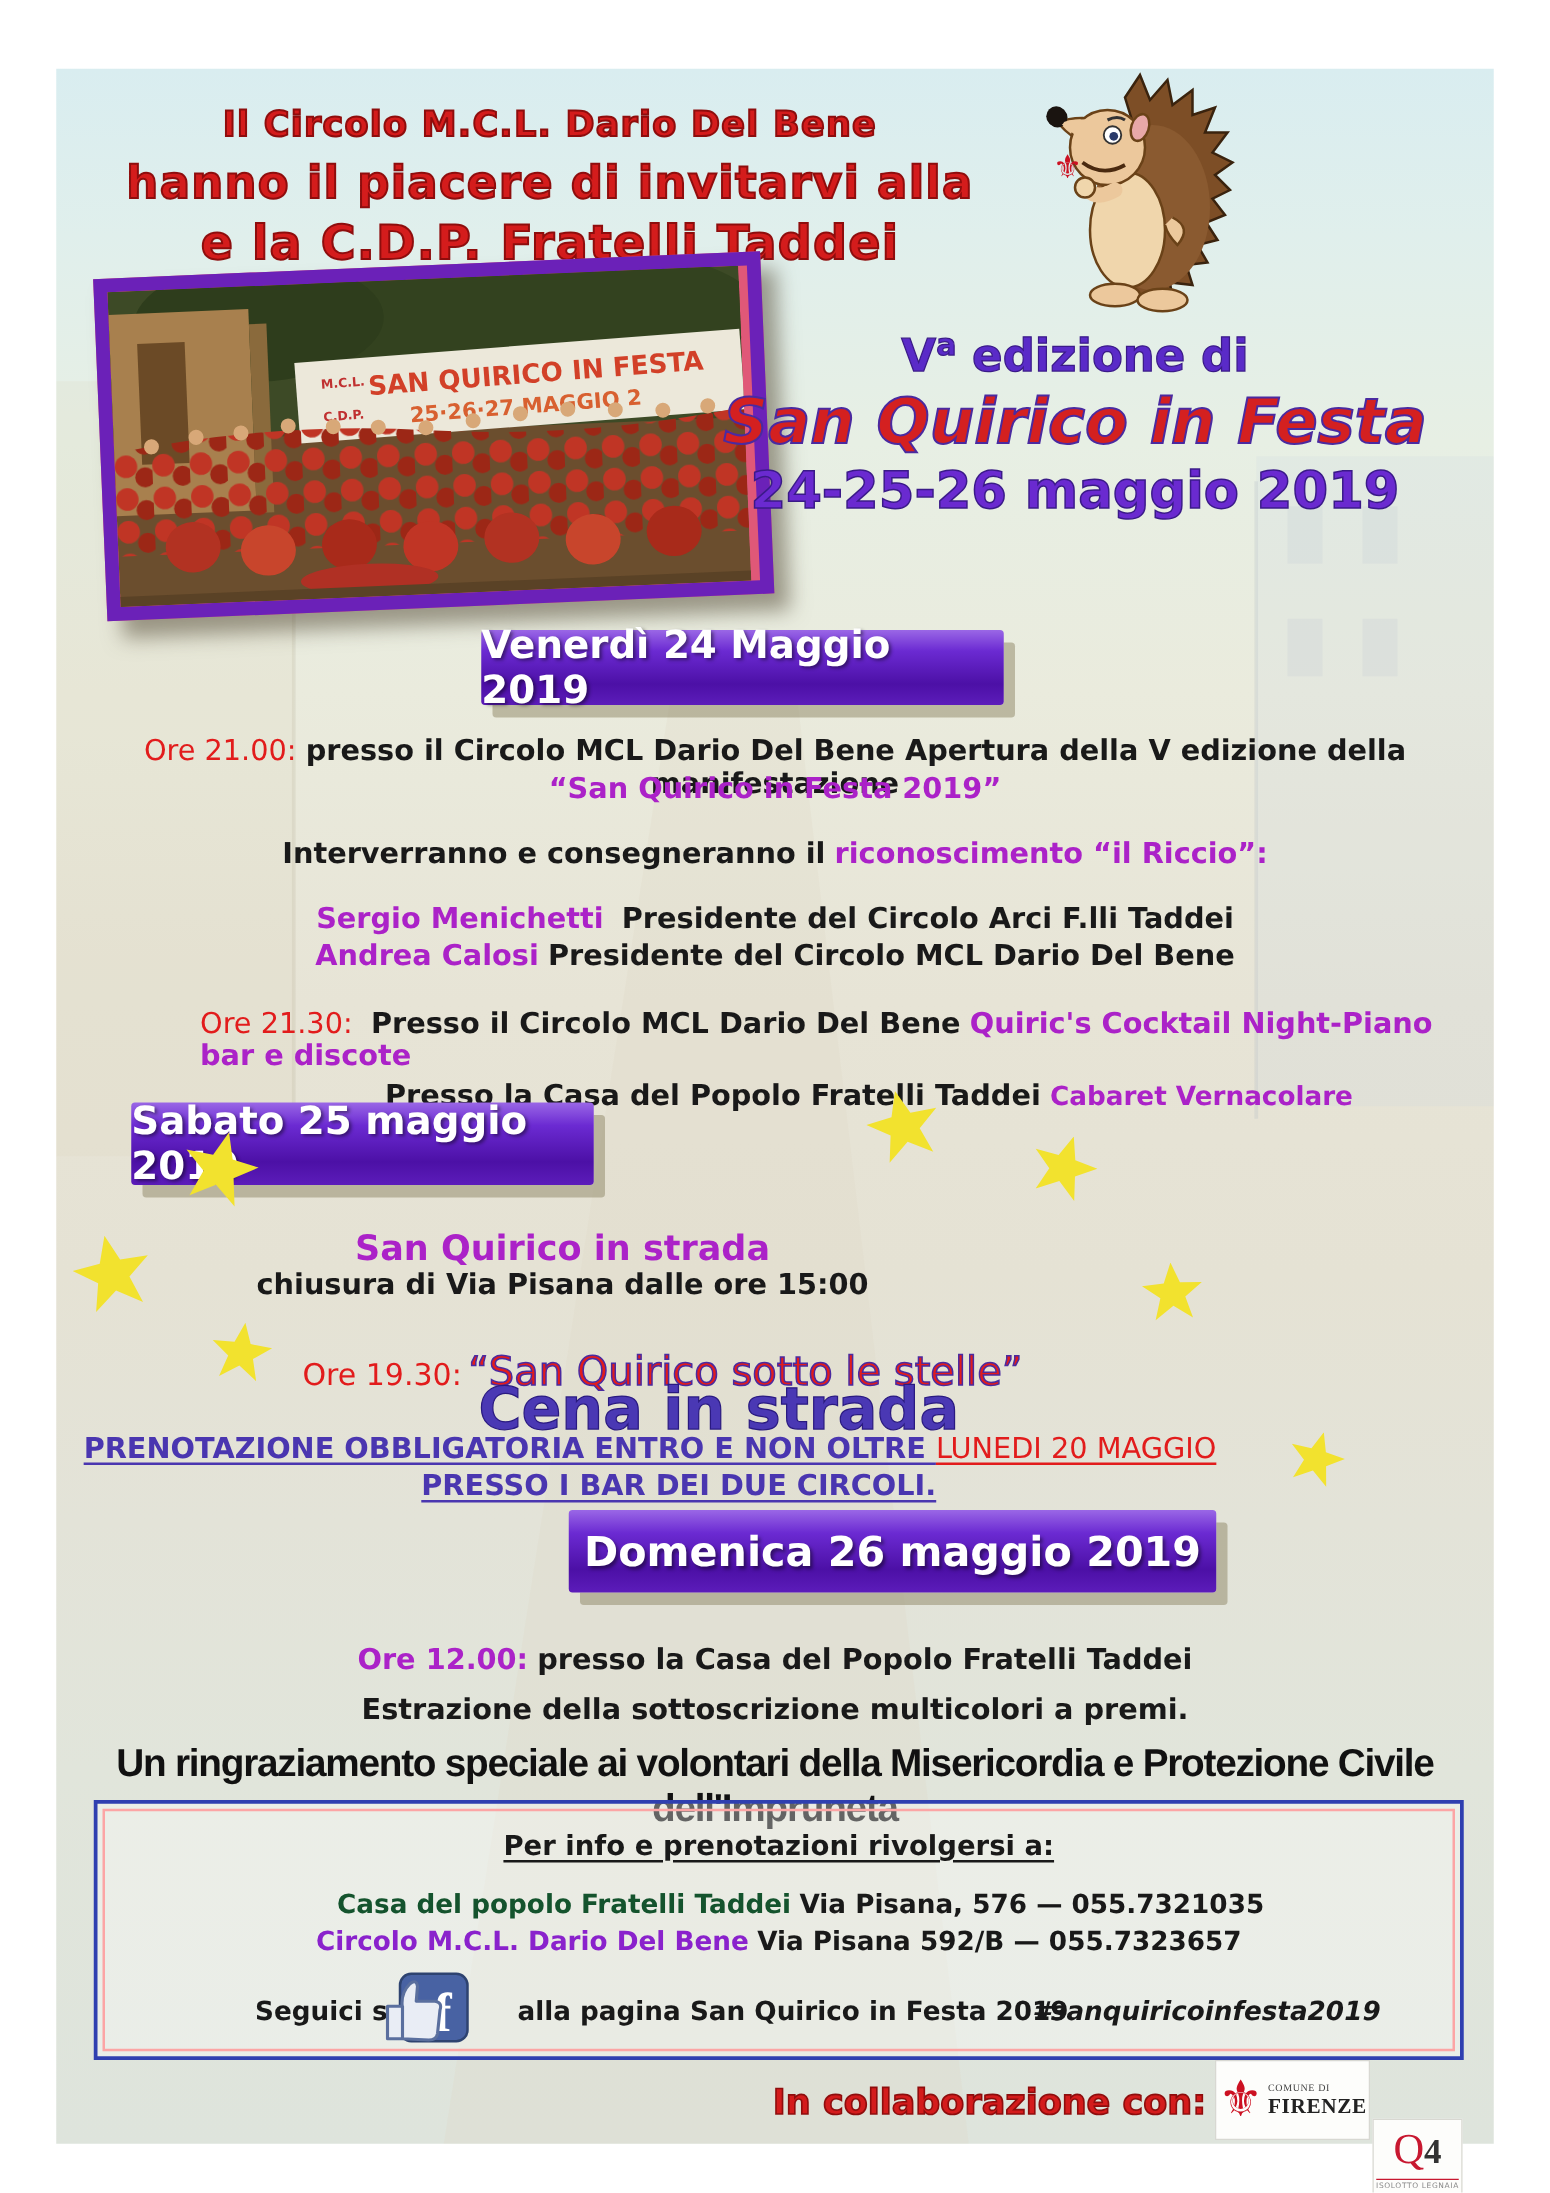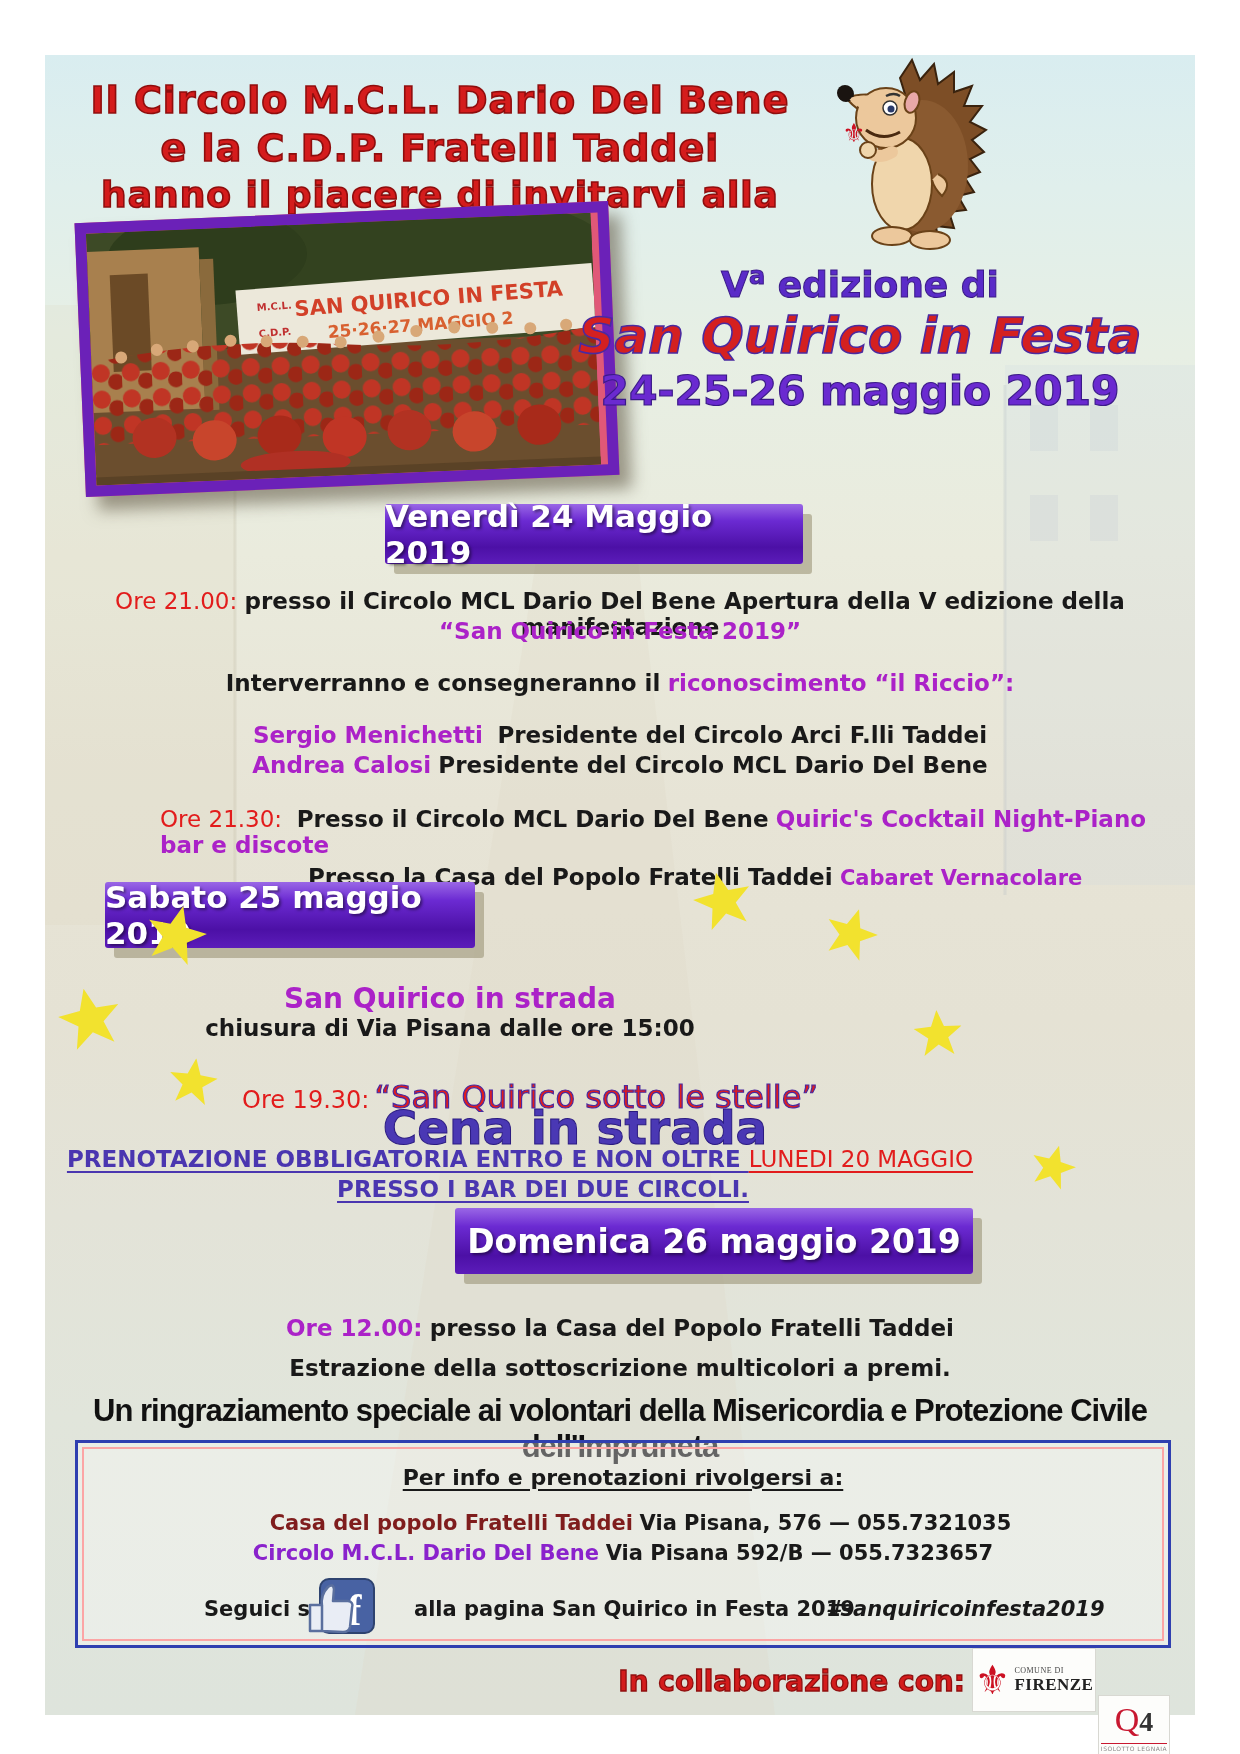--- a/index.html
+++ b/index.html
@@ -58,23 +58,23 @@
     <rect x="985" y="350" width="28" height="46" fill="#b9c4d4" opacity="0.5"></rect>
     <rect x="1045" y="350" width="28" height="46" fill="#b9c4d4" opacity="0.5"></rect>
     <rect x="985" y="440" width="28" height="46" fill="#b9c4d4" opacity="0.5"></rect>
     <rect x="1045" y="440" width="28" height="46" fill="#b9c4d4" opacity="0.5"></rect>
     <line x1="190" y1="280" x2="190" y2="860" stroke="#b8b098" stroke-width="3" opacity="0.5"></line>
     <line x1="960" y1="330" x2="960" y2="840" stroke="#aab4c2" stroke-width="3" opacity="0.5"></line>
   </svg>
 </div>
 
 <div class="abs" style="left:70px;top:76px;width:740px;">
-  <div class="hdr-line" style="font-size:38px;line-height:48px;">Il Circolo M.C.L. Dario Del Bene</div>
+  <div class="hdr-line" style="font-size:28px;line-height:48px;">Il Circolo M.C.L. Dario Del Bene</div>
+  <div class="hdr-line" style="font-size:36px;line-height:46px;">hanno il piacere di invitarvi alla</div>
   <div class="hdr-line" style="font-size:38px;line-height:48px;">e  la C.D.P. Fratelli Taddei</div>
-  <div class="hdr-line" style="font-size:36px;line-height:46px;">hanno il piacere di invitarvi alla</div>
 </div>
 
 <div class="abs" style="left:830px;top:56px;width:160px;height:195px;">
   <svg viewBox="0 0 160 195" width="160" height="195">
     <polygon fill="#7d4e26" stroke="#3a230e" stroke-width="2" points="70,22 82,4 90,24 104,8 108,28 124,16 124,36 142,30 134,50 152,50 140,66 156,74 142,84 154,96 140,103 150,116 135,122 144,136 128,140 136,154 119,156 124,172 106,170 108,184 90,178 88,190 74,180 72,166 80,150 86,120 86,80 78,48"></polygon>
     <ellipse cx="92" cy="110" rx="46" ry="66" fill="#8a5a30"></ellipse>
     <ellipse cx="72" cy="128" rx="30" ry="46" fill="#f0d6ac" stroke="#6a4218" stroke-width="2"></ellipse>
     <path d="M52,40 Q30,36 16,42 Q28,56 44,62 Z" fill="#ecc89c" stroke="#6a4218" stroke-width="2"></path>
     <circle cx="16" cy="38" r="8" fill="#1a1410"></circle>
     <circle cx="56" cy="62" r="30" fill="#ecc89c" stroke="#6a4218" stroke-width="2"></circle>
@@ -221,21 +221,21 @@
   <span class="blk">presso la Casa del Popolo Fratelli Taddei</span>
 </div>
 <div class="abs ctr blk" style="left:60px;top:1355px;width:1120px;font-size:23px;">Estrazione della sottoscrizione multicolori a premi.</div>
 
 <div class="abs ctr" style="left:55px;top:1393px;width:1130px;font-size:31px;color:#111;font-weight:700;letter-spacing:-1px;font-family:'Liberation Sans',sans-serif;">Un ringraziamento speciale ai volontari della Misericordia e Protezione Civile dell'Impruneta</div>
 
 <div class="info-box">
   <div class="info-inner">
     <div class="abs ctr blk u" style="left:0;top:16px;width:100%;font-size:22px;">Per info e prenotazioni rivolgersi a:</div>
     <div class="abs ctr" style="left:0;top:62px;width:100%;font-size:21px;">
-      <span class="mag" style="color:#7f1d1d;margin-left:35px;">Casa del popolo Fratelli Taddei</span>
+      <span class="mag" style="color:#14532d;margin-left:35px;">Casa del popolo Fratelli Taddei</span>
       <span class="blk">Via Pisana, 576 — 055.7321035</span>
     </div>
     <div class="abs ctr" style="left:0;top:92px;width:100%;font-size:21px;">
       <span class="mag" style="color:#8a22cc;">Circolo M.C.L. Dario Del Bene</span>
       <span class="blk">Via Pisana 592/B — 055.7323657</span>
     </div>
     <div class="abs blk" style="left:120px;top:148px;font-size:21px;">Seguici su</div>
     <div class="abs" style="left:212px;top:126px;width:84px;height:64px;">
       <svg viewBox="0 0 84 64" width="84" height="64">
         <rect x="24" y="4" width="54" height="54" rx="9" fill="#4862a3" stroke="#2e4370" stroke-width="2"></rect>

